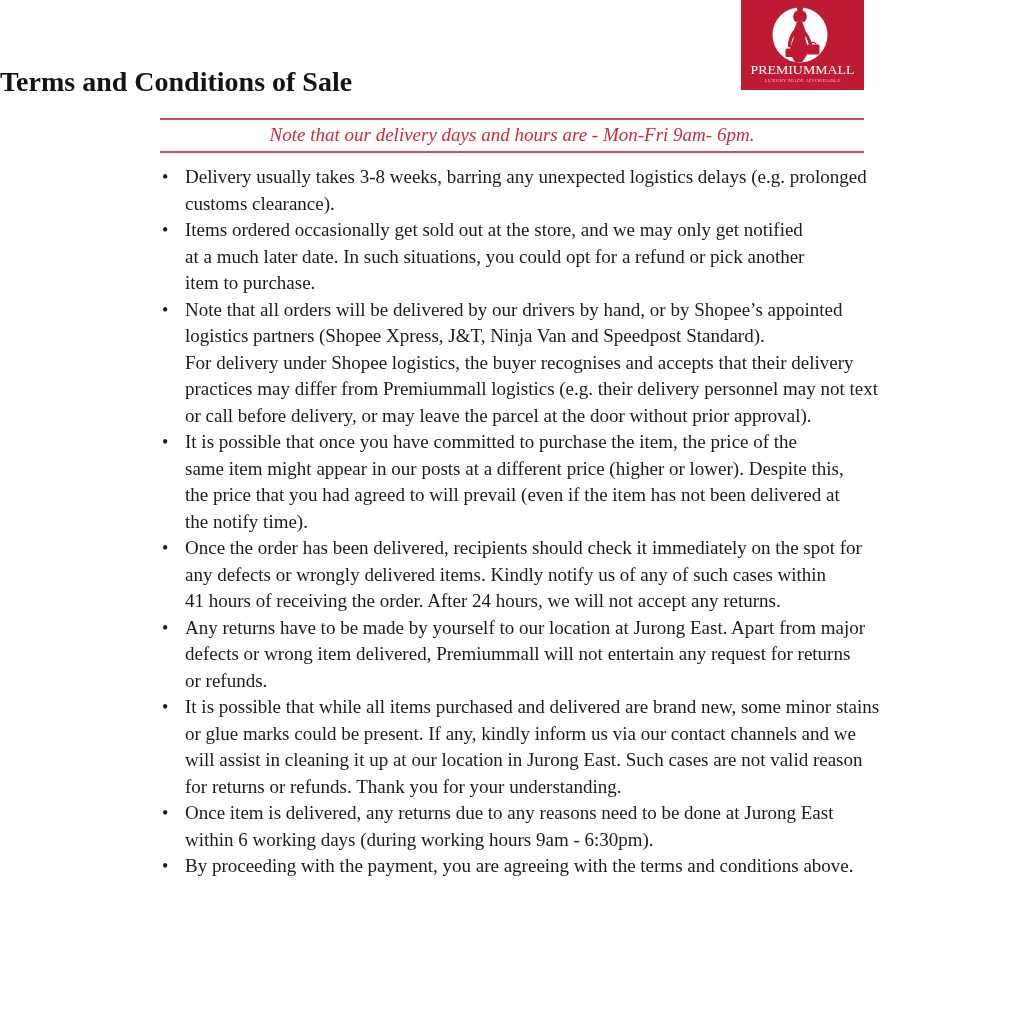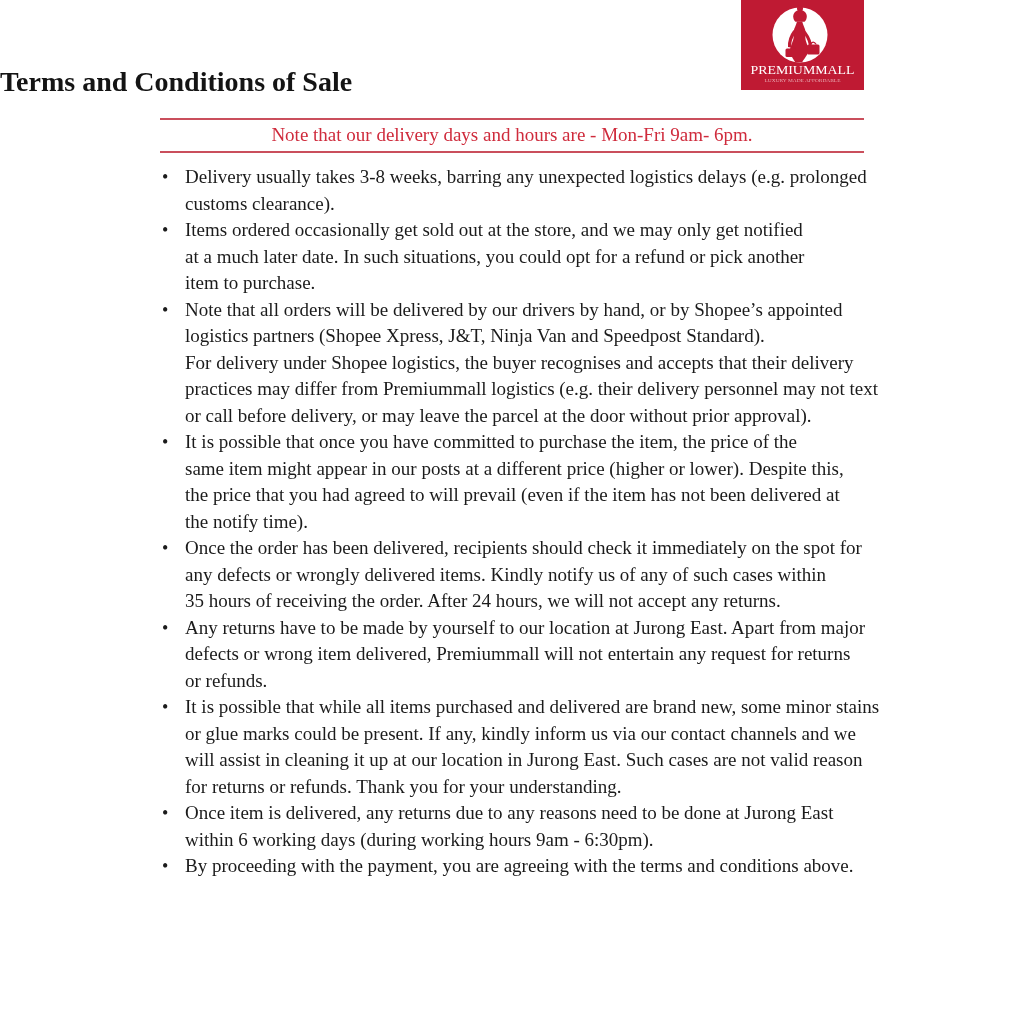--- a/index.html
+++ b/index.html
@@ -34,20 +34,21 @@
   
   .notice {
     margin: 20px 0 0 160px;
     width: 704px;
     border-top: 2px solid #ca4f5c;
     border-bottom: 2px solid #ca4f5c;
   }
   .notice p {
     margin: 2px 0 3px 0;
     text-align: center;
+    font-style: italic;
     font-size: 19px;
     line-height: 26px;
     color: #cf2b3c;
   }
 
   
   ul.terms {
     list-style: none;
     margin: 11px 0 0 160px;
     padding: 0;
@@ -119,21 +120,21 @@
 logistics partners (Shopee Xpress, J&amp;T, Ninja Van and Speedpost Standard).
 For delivery under Shopee logistics, the buyer recognises and accepts that their delivery
 practices may differ from Premiummall logistics (e.g. their delivery personnel may not text
 or call before delivery, or may leave the parcel at the door without prior approval).</span></li>
       <li><span>It is possible that once you have committed to purchase the item, the price of the
 same item might appear in our posts at a different price (higher or lower). Despite this,
 the price that you had agreed to will prevail (even if the item has not been delivered at
 the notify time).</span></li>
       <li><span>Once the order has been delivered, recipients should check it immediately on the spot for
 any defects or wrongly delivered items. Kindly notify us of any of such cases within
-</span><span class="b">35 hours</span><span> of receiving the order. After 24 hours, we will not accept any returns.</span></li>
+</span><span class="b">41 hours</span><span> of receiving the order. After 24 hours, we will not accept any returns.</span></li>
       <li><span>Any returns have to be made by yourself to our location at Jurong East. Apart from major
 defects or wrong item delivered, Premiummall will not entertain any request for returns
 or refunds.</span></li>
       <li><span>It is possible that while all items purchased and delivered are brand new, some minor stains
 or glue marks could be present. If any, kindly inform us via our contact channels and we
 will assist in cleaning it up at our location in Jurong East. Such cases are not valid reason
 for returns or refunds. Thank you for your understanding.</span></li>
       <li><span>Once item is delivered, any returns due to any reasons need to be done at Jurong East
 within </span><span class="b">6 working days</span><span> (during working hours 9am - 6:30pm).</span></li>
       <li><span>By proceeding with the payment, you are agreeing with the terms and conditions above.</span></li>

